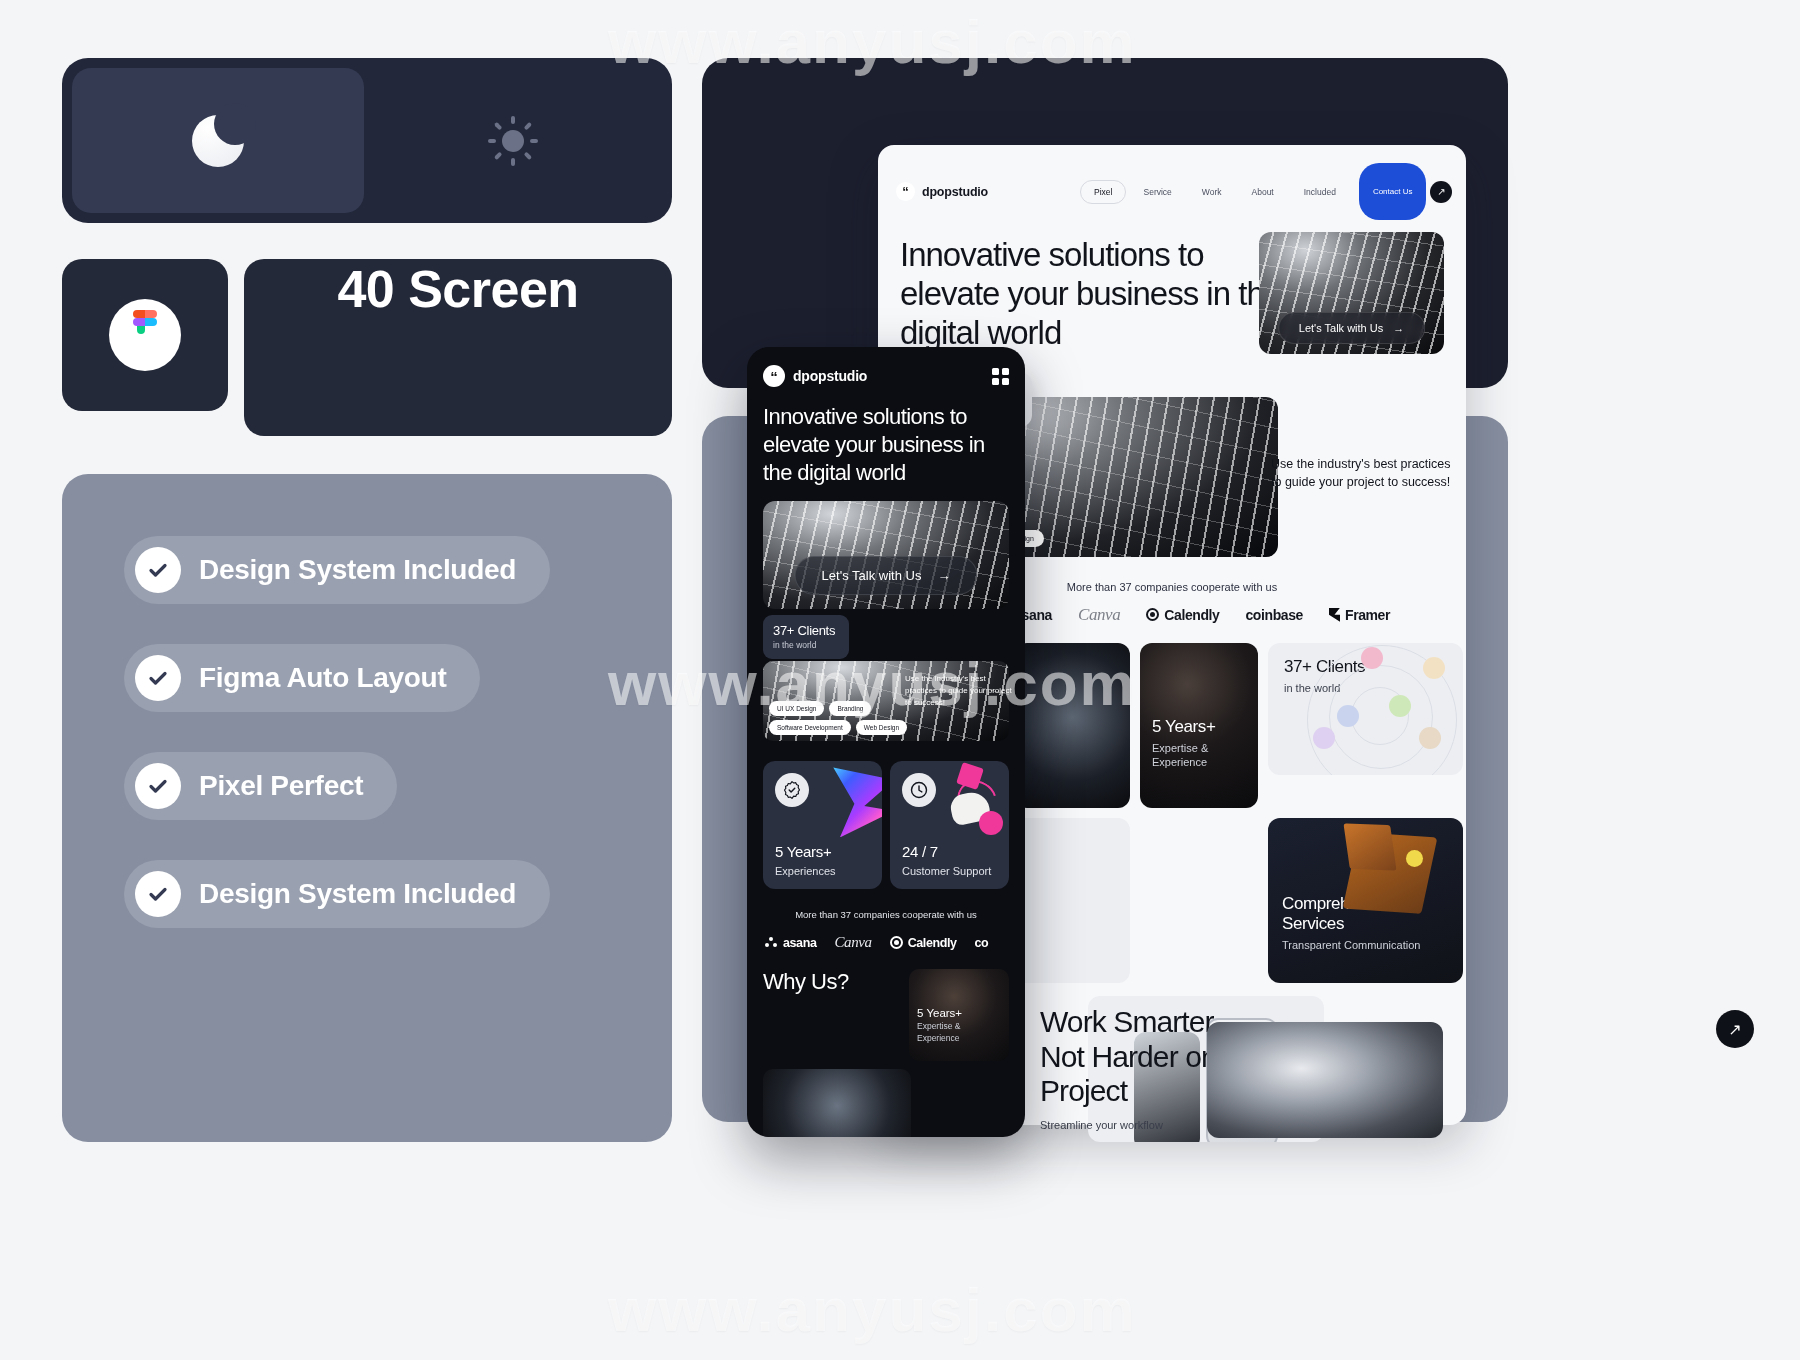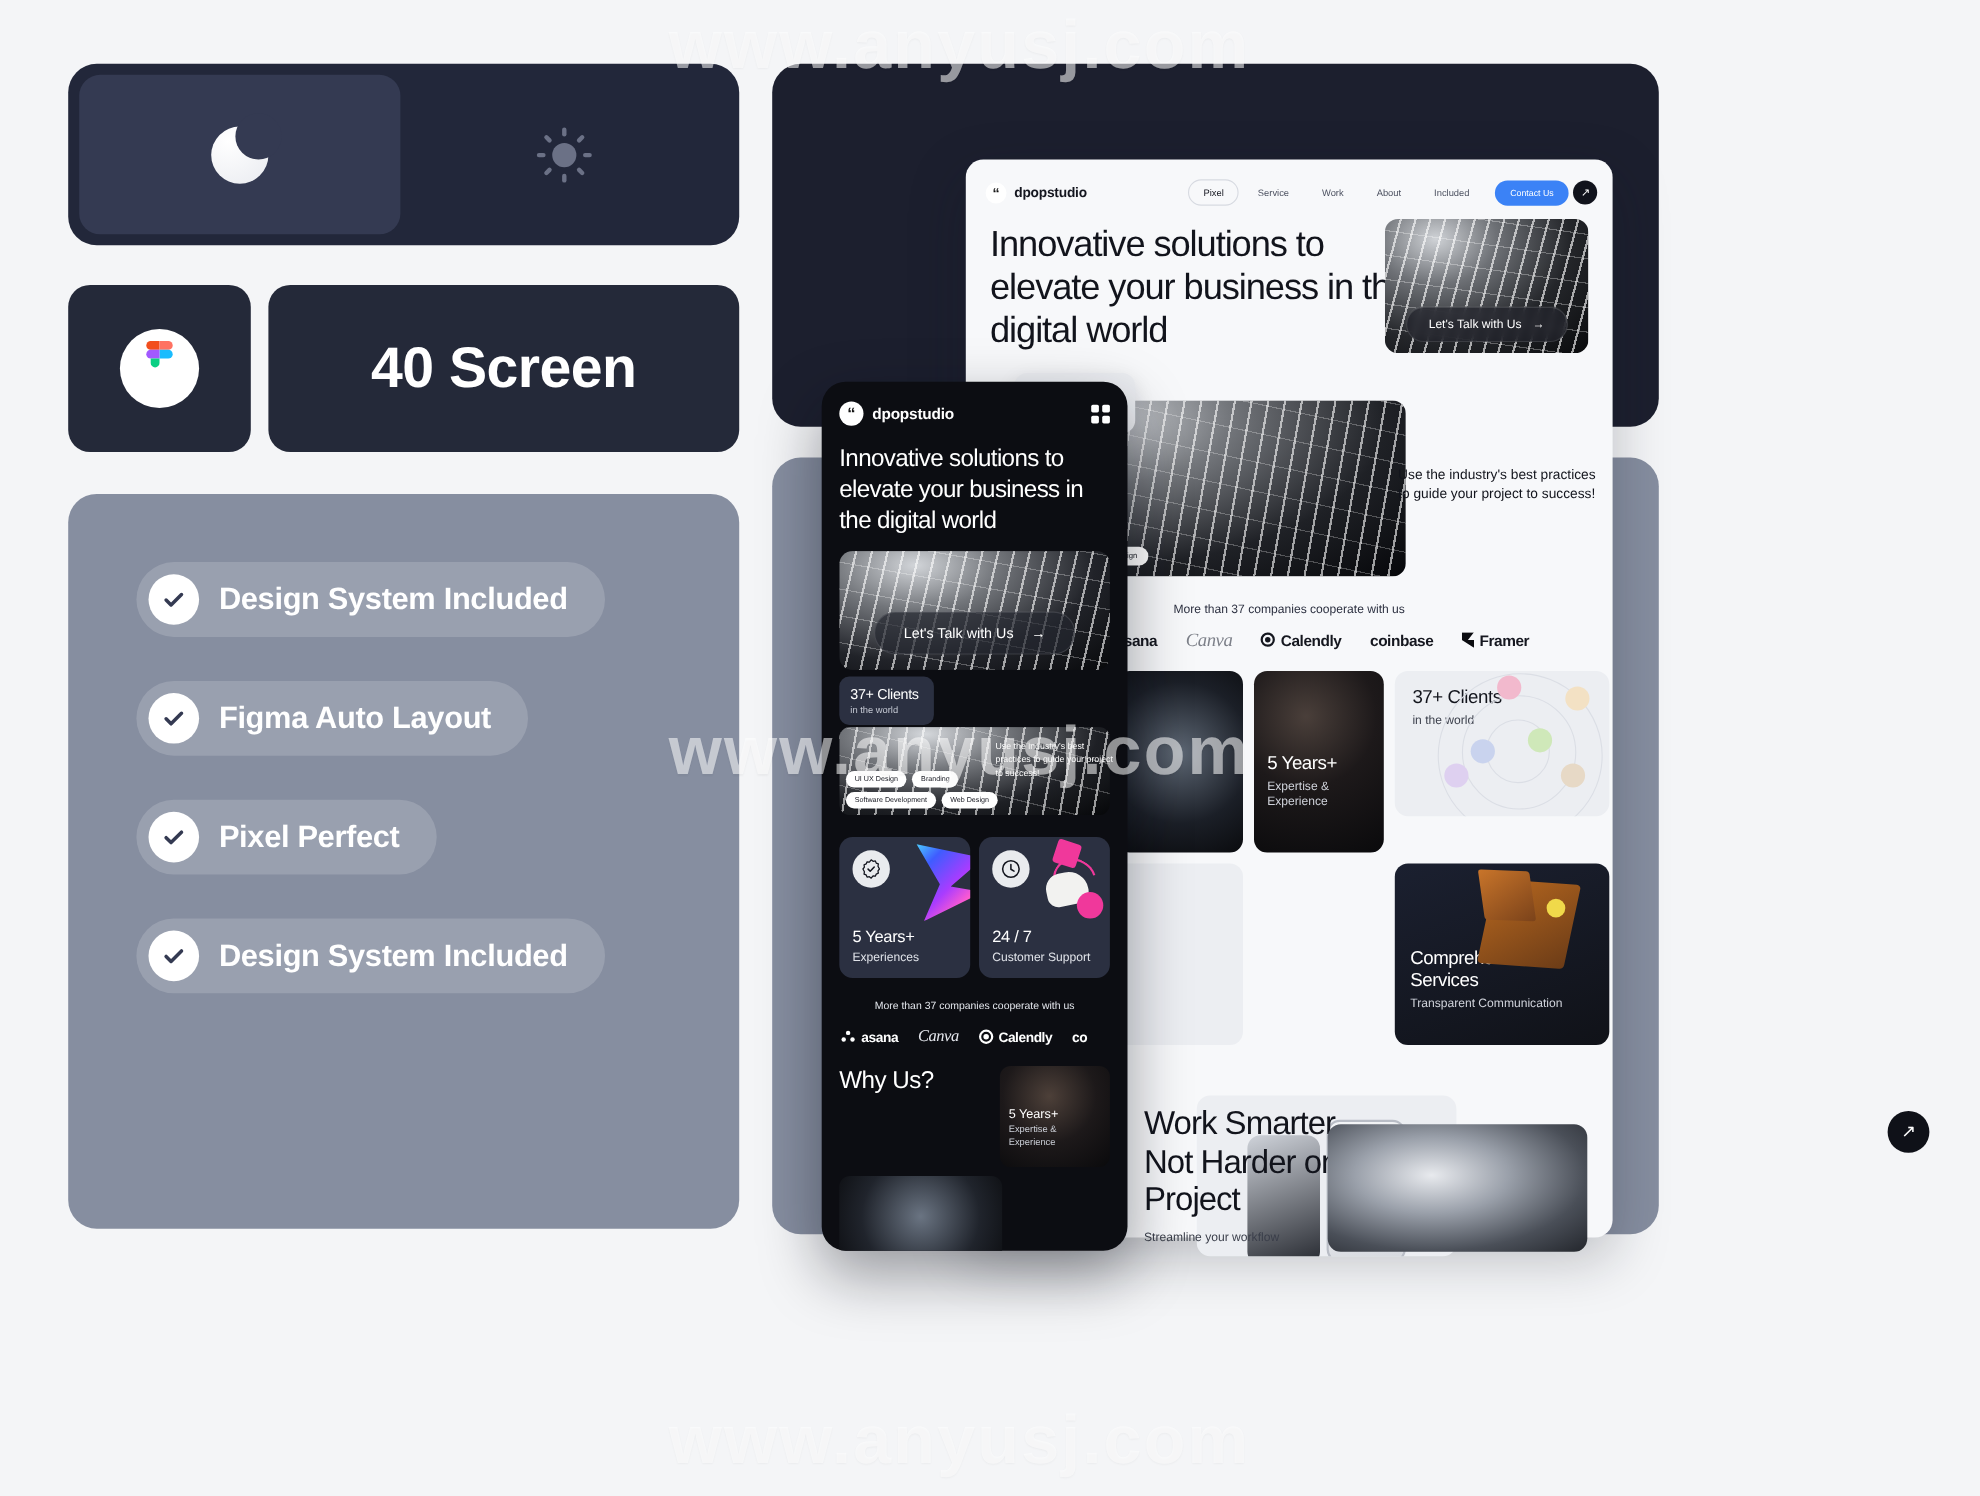--- a/index.html
+++ b/index.html
@@ -74,23 +74,23 @@
   .figma-card {
     width: 166px; height: 152px;
     background: #242939; border-radius: 20px;
     display: flex; align-items: center; justify-content: center;
   }
   .figma-circle {
     width: 72px; height: 72px; border-radius: 50%; background: #fff;
     display: flex; align-items: center; justify-content: center;
   }
   .screen-card {
-    flex: 1; height: 152px;
+    flex: 1; height: 177px;
     background: #242939; border-radius: 20px;
-    display: flex; align-items: center; justify-content: center;
+    display: flex; justify-content: center;
   }
   .screen-card span {
     color: #fff; font-size: 52px; font-weight: 700; letter-spacing: -0.5px;
   }
 
   .features-panel {
     margin-top: 38px;
     width: 610px; height: 668px;
     background: #868ea0;
     border-radius: 26px;
@@ -147,22 +147,22 @@
   }
   .d-logo .name { font-size: 12.5px; font-weight: 700; color: #14161f; letter-spacing: -0.2px; }
   .d-menu { display: flex; align-items: center; gap: 4px; margin-left: 82px; }
   .d-menu a {
     font-size: 8.5px; color: #4c5160; text-decoration: none;
     padding: 6px 13px; border-radius: 20px; white-space: nowrap;
   }
   .d-menu a.active { border: 1px solid #d7dae1; color: #14161f; }
   .d-cta { margin-left: auto; display: flex; align-items: center; gap: 4px; }
   .d-cta .btn {
-    background: #3b82f6; color: #fff; font-size: 8px;
-    padding: 7px 14px; border-radius: 20px; white-space: nowrap;
+    background: #1d4ed8; color: #fff; font-size: 8px;
+    padding: 24px 14px; border-radius: 20px; white-space: nowrap;
   }
   .d-cta .arrow {
     width: 22px; height: 22px; border-radius: 50%; background: #11131c;
     color: #fff; font-size: 10px; display: flex; align-items: center; justify-content: center;
   }
 
   .d-hero { padding: 16px 22px 0 22px; position: relative; }
   .d-hero h1 {
     font-size: 33px; line-height: 1.18; color: #12141c;
     font-weight: 400; letter-spacing: -1px; max-width: 400px;

